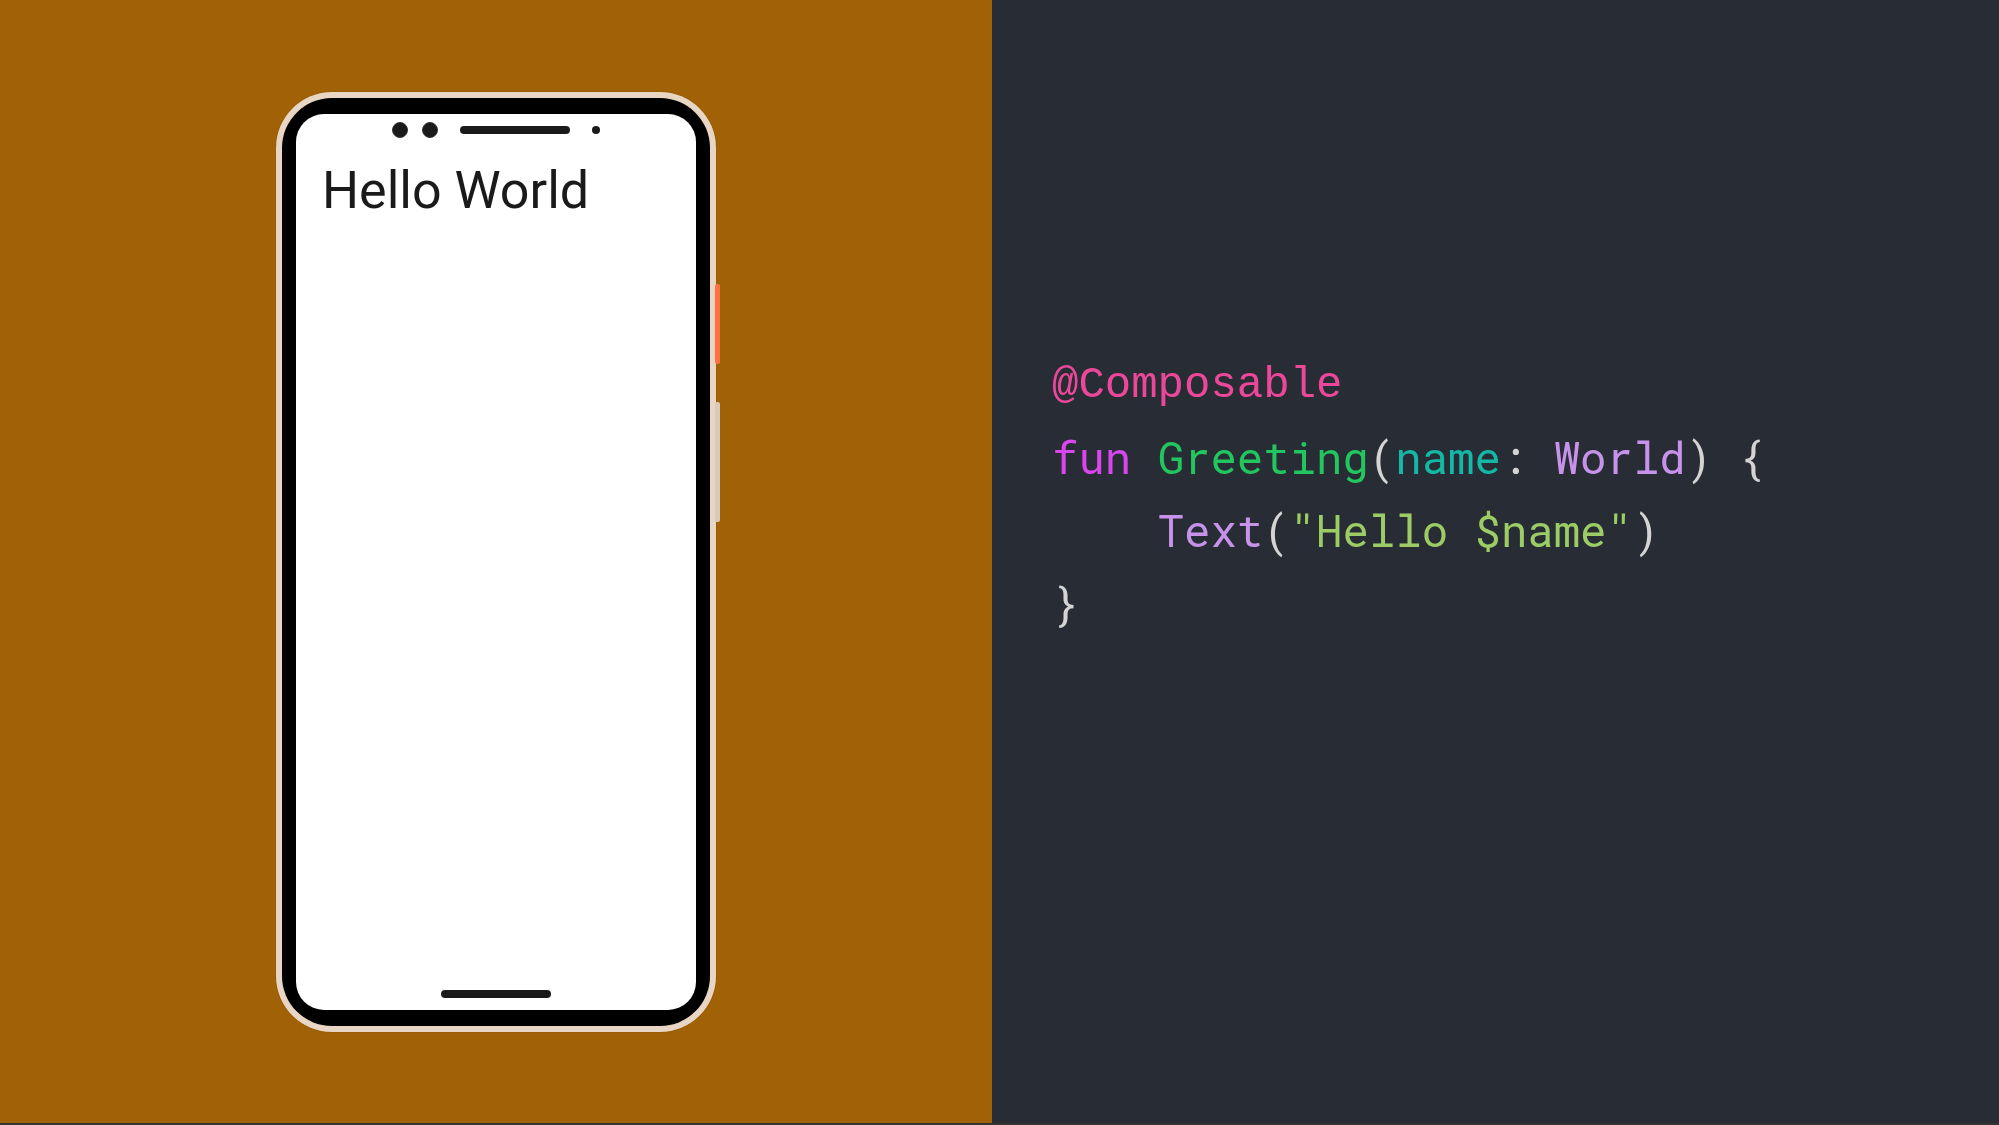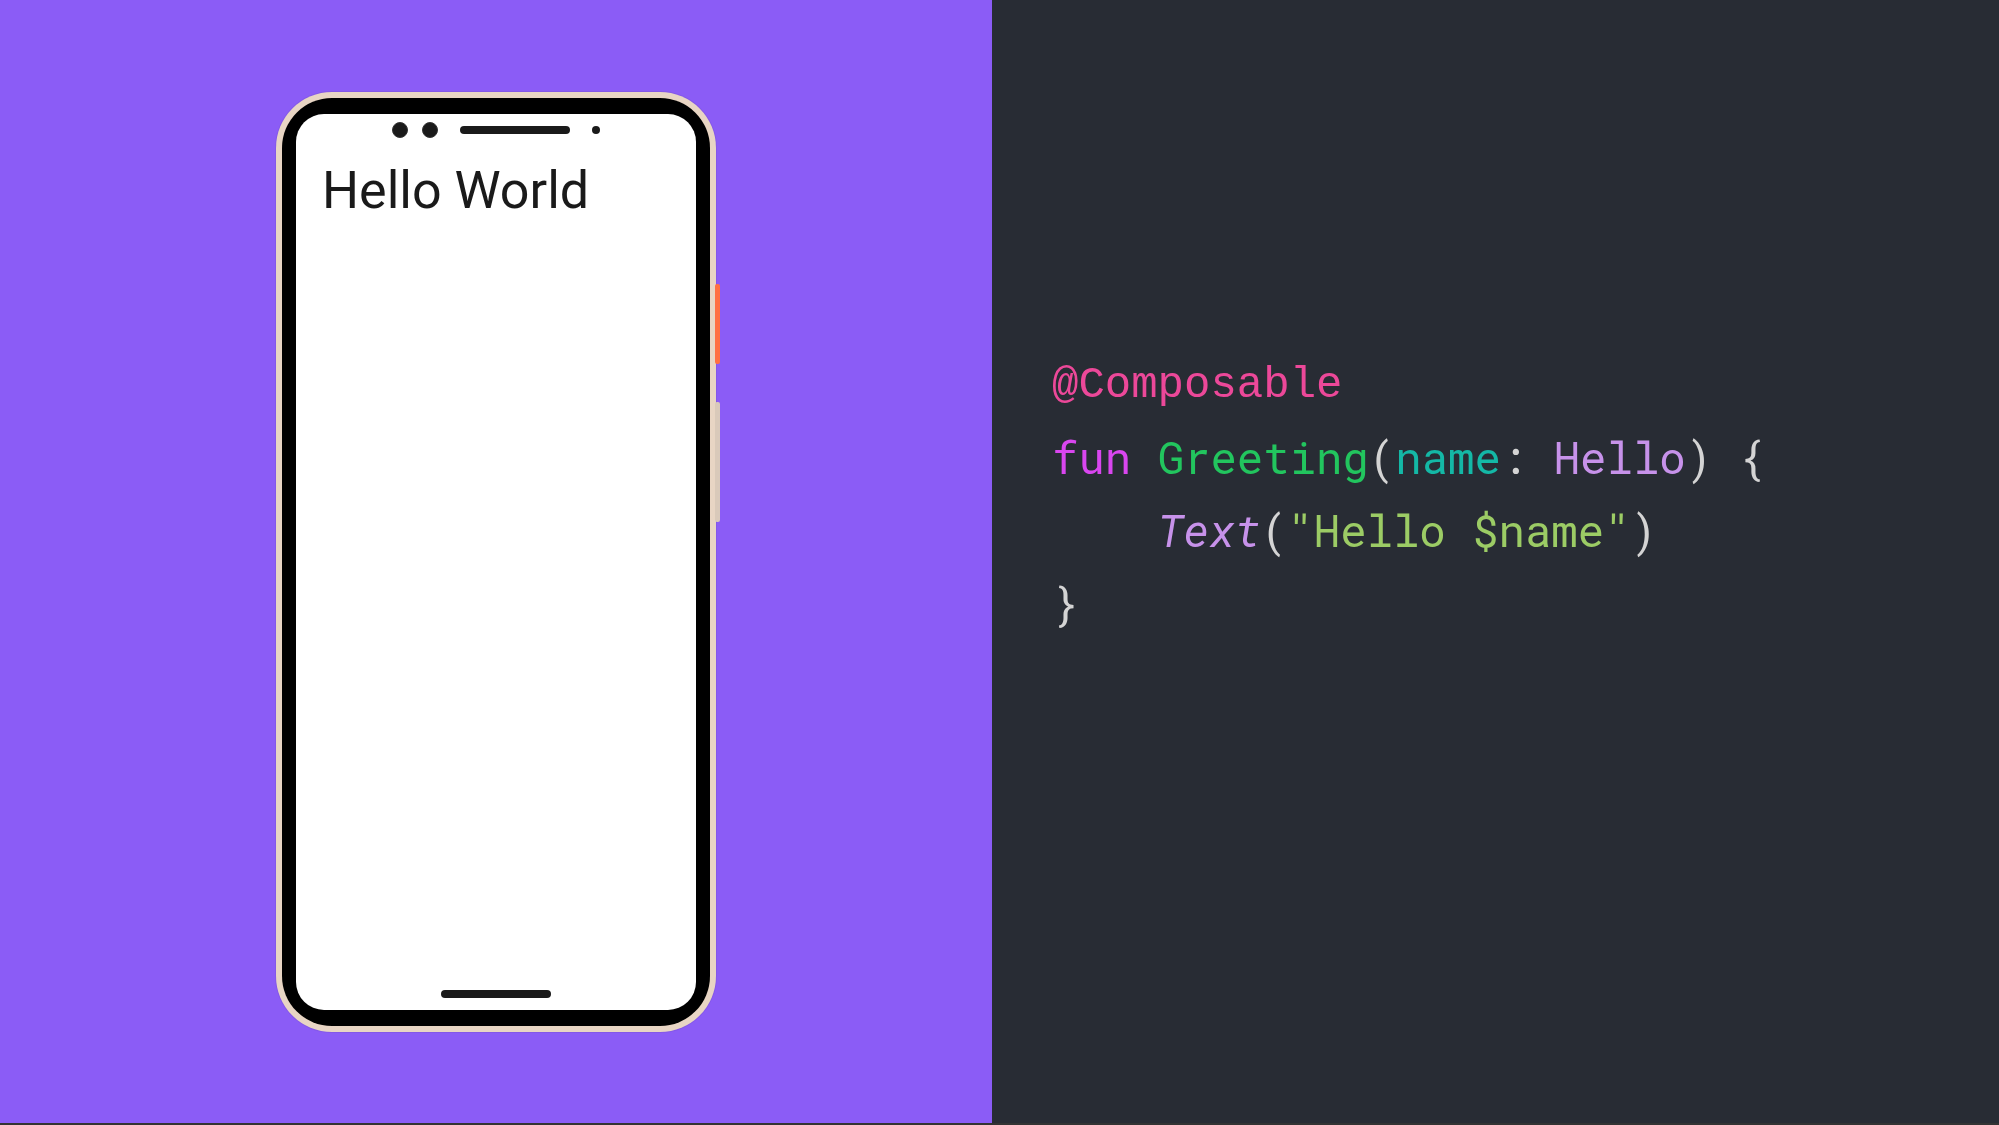--- a/index.html
+++ b/index.html
@@ -6,21 +6,21 @@
     body {
       width: 1999px;
       height: 1125px;
       display: flex;
       font-family: Arial, sans-serif;
       overflow: hidden;
     }
     .left-panel {
       width: 992px;
       height: 100%;
-      background: #8b5cf6;
+      background: #a16207;
       display: flex;
       justify-content: center;
       align-items: center;
       border-bottom: 2px solid #333;
     }
     .right-panel {
       width: 1007px;
       height: 100%;
       background: #282c34;
       display: flex;
@@ -129,21 +129,21 @@
       line-height: 1.65;
       white-space: pre;
       color: #d4d4d4;
       margin-top: -140px;
     }
     .tok-annotation { color: #ec4899; font-family: Liberation Mono, monospace; }
     .tok-keyword { color: #d946ef; }
     .tok-funcname { color: #22c55e; }
     .tok-param { color: #14b8a6; }
     .tok-type { color: #c792ea; }
-    .tok-call { color: #c792ea; font-style: italic; }
+    .tok-call { color: #c792ea; }
     .tok-string { color: #9ccc65; }
     .tok-punct { color: #d4d4d4; }
   </style>
 </head>
 <body>
 
 <div class="left-panel">
   <div class="phone">
     <div class="power-button"></div>
     <div class="vol-button"></div>
@@ -157,16 +157,16 @@
       <div class="phone-screen">
         <div class="screen-text">Hello World</div>
       </div>
       <div class="speaker-bottom"></div>
     </div>
   </div>
 </div>
 
 <div class="right-panel">
   <div class="code-block"><span class="tok-annotation">@Composable</span>
-<span class="tok-keyword">fun</span> <span class="tok-funcname">Greeting</span><span class="tok-punct">(</span><span class="tok-param">name</span><span class="tok-punct">:</span> <span class="tok-type">Hello</span><span class="tok-punct">)</span><span class="tok-punct"> {</span>
+<span class="tok-keyword">fun</span> <span class="tok-funcname">Greeting</span><span class="tok-punct">(</span><span class="tok-param">name</span><span class="tok-punct">:</span> <span class="tok-type">World</span><span class="tok-punct">)</span><span class="tok-punct"> {</span>
     <span class="tok-call">Text</span><span class="tok-punct">(</span><span class="tok-string">"Hello $name"</span><span class="tok-punct">)</span>
 <span class="tok-punct">}</span></div>
 </div>
 
 </body></html>

